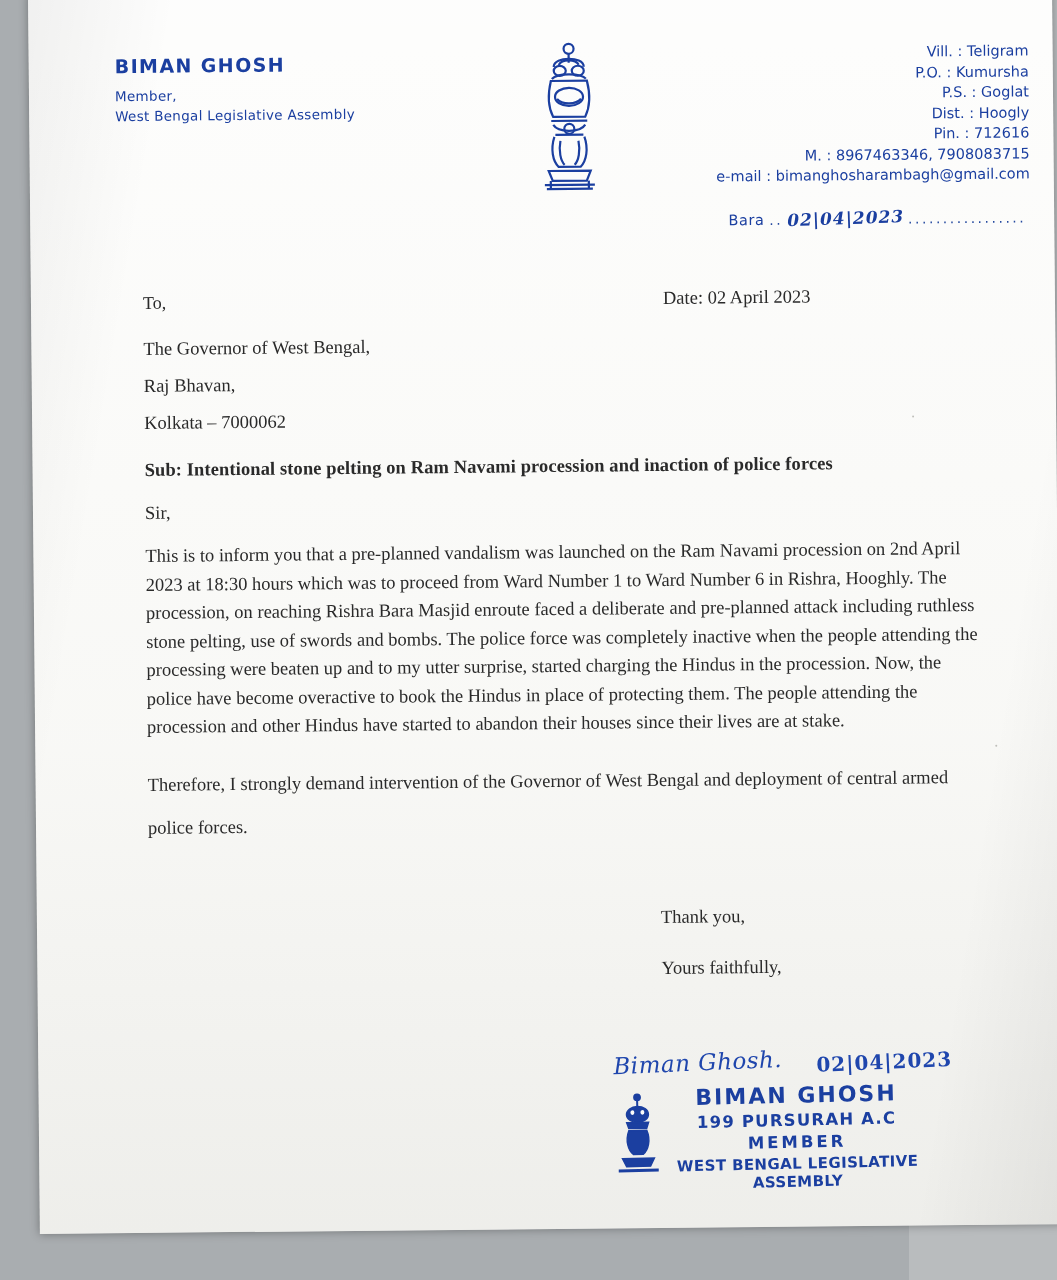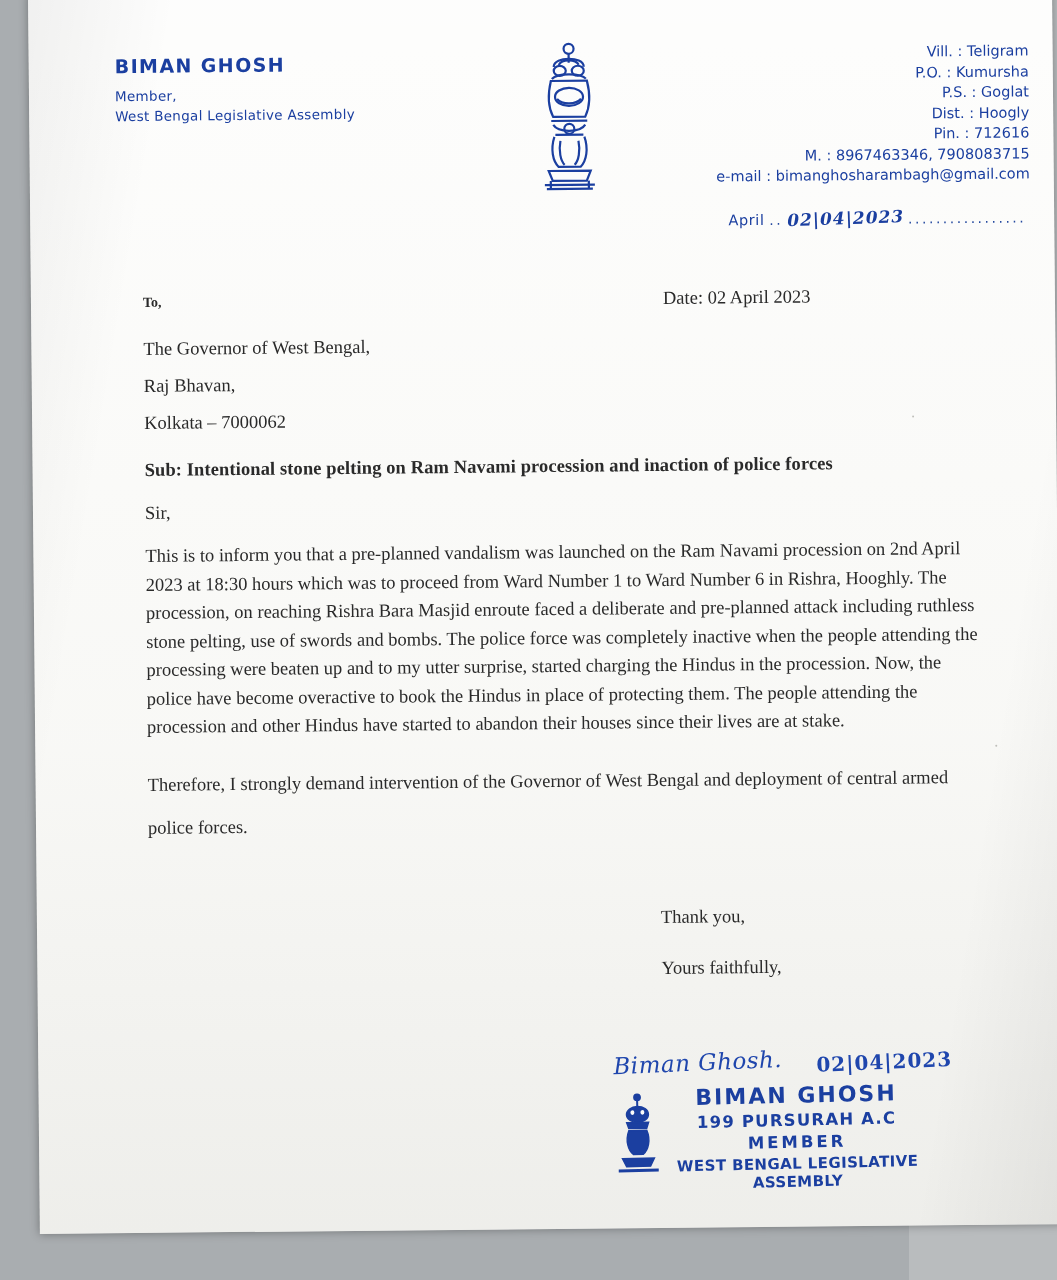--- a/index.html
+++ b/index.html
@@ -137,21 +137,21 @@
     top: 300px;
     width: 836px;
     color: #2a2a2a;
     font-family: "Liberation Serif", serif;
   }
 
   .row-to {
     position: relative;
     height: 30px;
   }
-  .to-word { font-size: 14px; font-weight: bold; }
+  .to-word { font-size: 18px; }
   .doc-date {
     position: absolute;
     left: 520px;
     top: 0;
     font-size: 18.5px;
   }
   .addr {
     font-size: 18.5px;
     margin-top: 16px;
   }
@@ -315,21 +315,21 @@
           <div>Vill. : Teligram</div>
           <div>P.O. : Kumursha</div>
           <div>P.S. : Goglat</div>
           <div>Dist. : Hoogly</div>
           <div>Pin. : 712616</div>
           <div>M. : 8967463346, 7908083715</div>
           <div>e-mail : bimanghosharambagh@gmail.com</div>
         </div>
 
         <div class="date-line">
-          <span class="date-label">April</span>
+          <span class="date-label">Bara</span>
           <span class="dots">..</span><span class="date-hand">02|04|2023</span><span class="dots">.................</span>
         </div>
 
       </div>
 
       <div class="body-wrap">
 
         <div class="row-to">
           <span class="to-word">To,</span>
           <span class="doc-date">Date: 02 April 2023</span>

